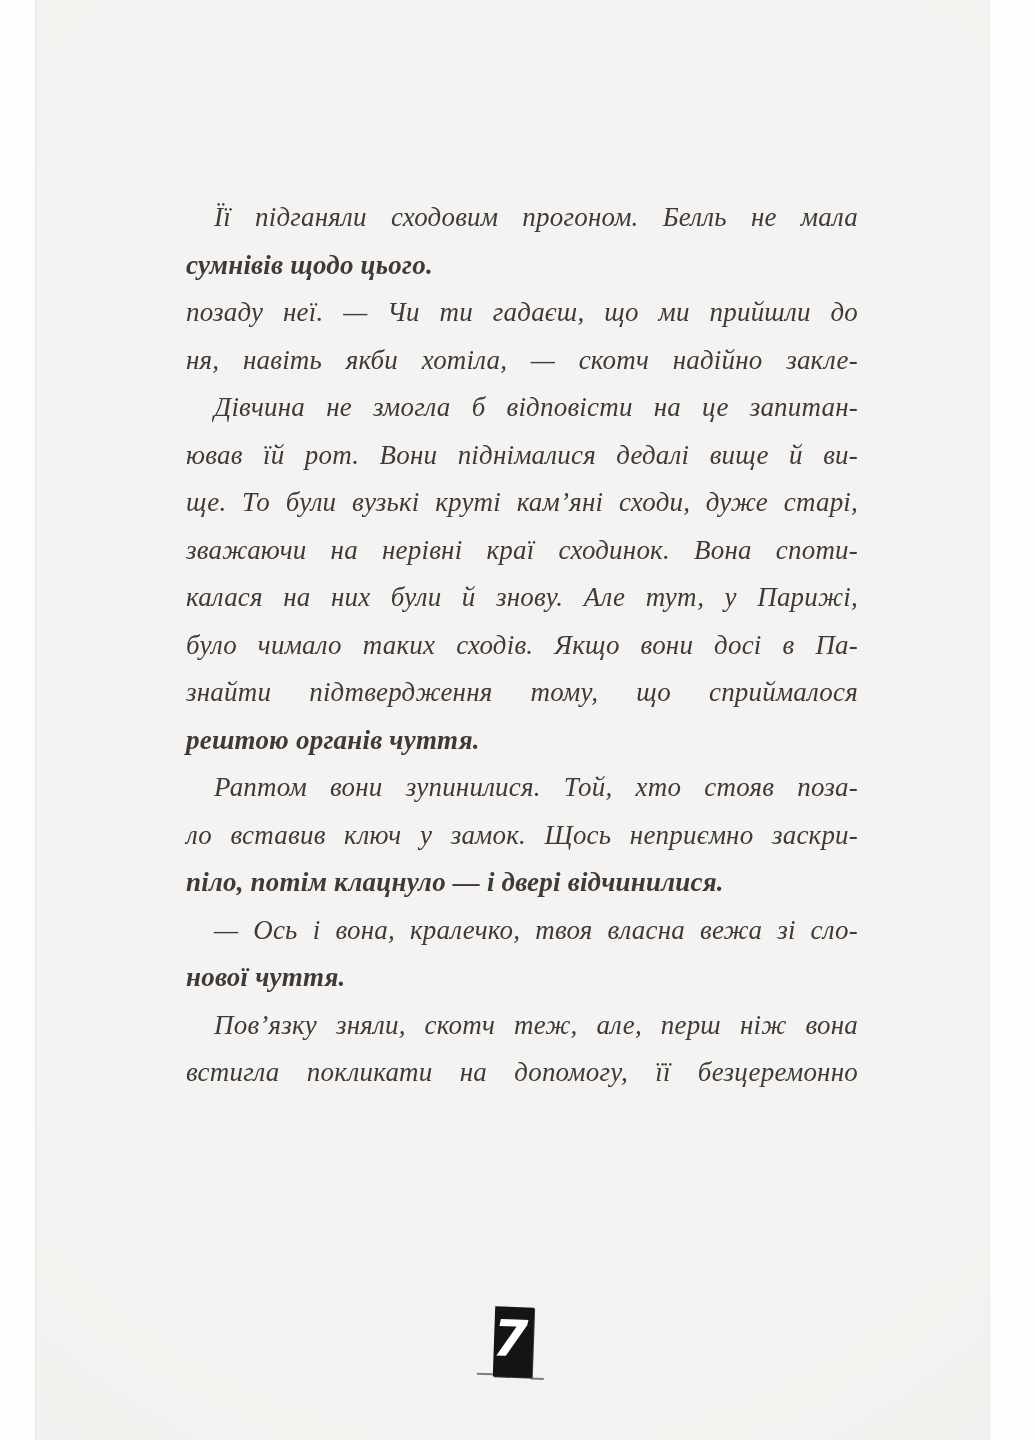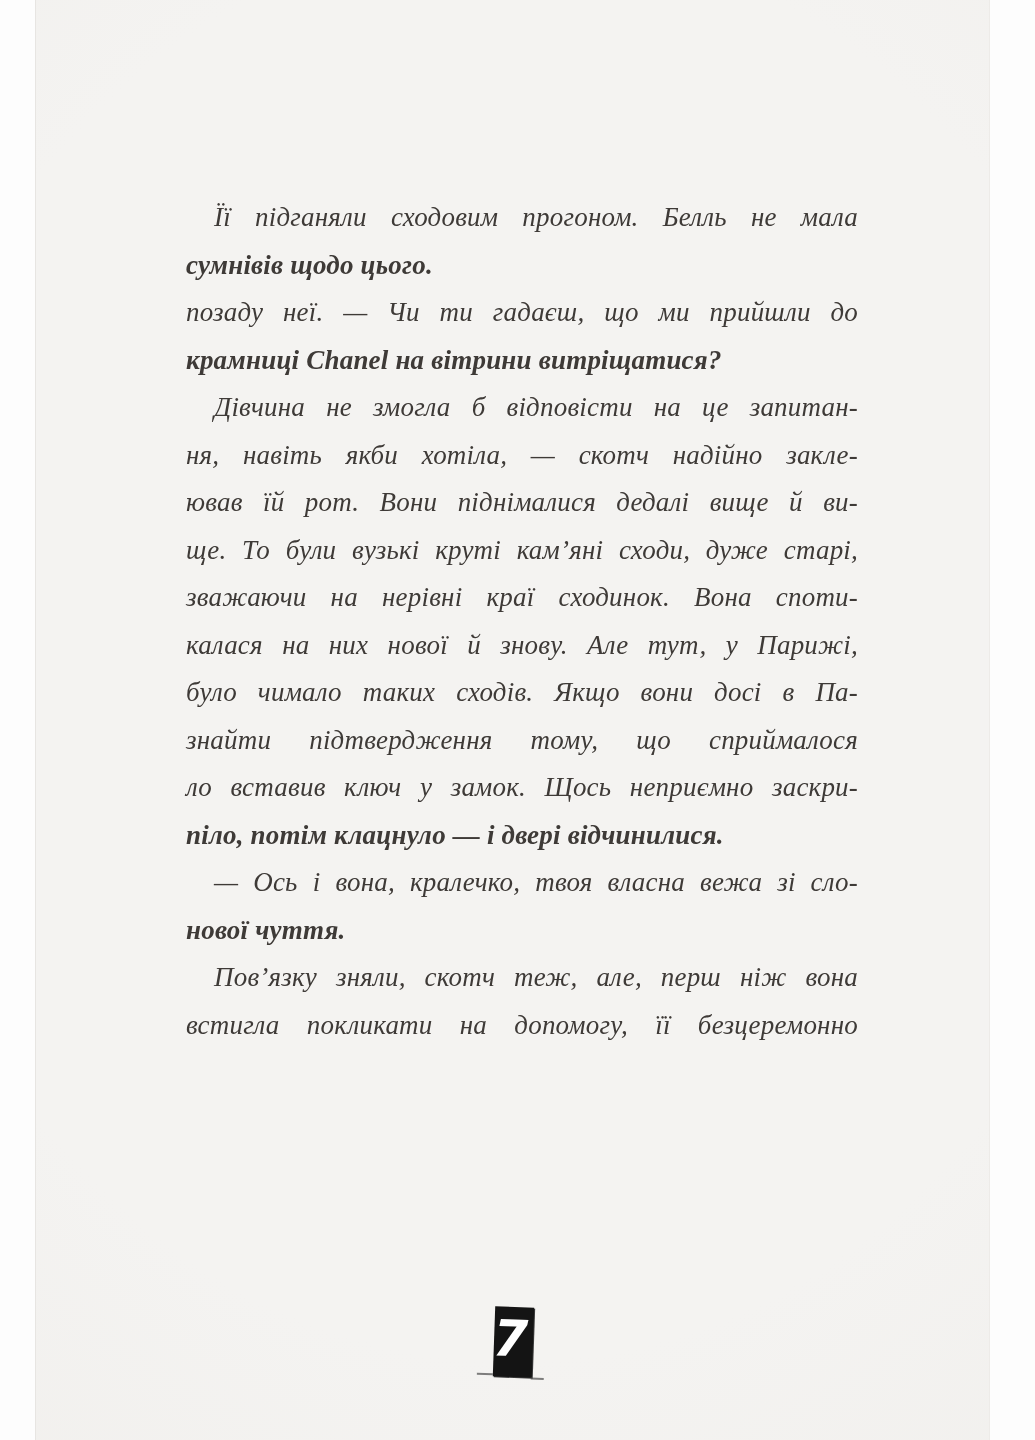--- a/index.html
+++ b/index.html
@@ -95,29 +95,30 @@
 </style>
 </head>
 <body>
 
 <div class="scan">
   <div class="page">
     <div class="text-block">
       <div class="line indent">Її підганяли сходовим прогоном. Белль не мала</div>
       <div class="line end">сумнівів щодо цього.</div>
       <div class="line">позаду неї. — Чи ти гадаєш, що ми прийшли до</div>
-      <div class="line end">крамниці Chanel на вітрини витріщатися?</div>
+      <div class="line">ня, навіть якби хотіла, — скотч надійно закле-</div>
       <div class="line indent">Дівчина не змогла б відповісти на це запитан-</div>
-      <div class="line">ня, навіть якби хотіла, — скотч надійно закле-</div>
       <div class="line">ював їй рот. Вони піднімалися дедалі вище й ви-</div>
       <div class="line">ще. То були вузькі круті кам’яні сходи, дуже старі,</div>
       <div class="line">зважаючи на нерівні краї сходинок. Вона споти-</div>
-      <div class="line">калася на них нової й знову. Але тут, у Парижі,</div>
+      <div class="line">калася на них були й знову. Але тут, у Парижі,</div>
       <div class="line">було чимало таких сходів. Якщо вони досі в Па-</div>
       <div class="line">знайти підтвердження тому, що сприймалося</div>
+      <div class="line end">рештою органів чуття.</div>
+      <div class="line indent">Раптом вони зупинилися. Той, хто стояв поза-</div>
       <div class="line">ло вставив ключ у замок. Щось неприємно заскри-</div>
       <div class="line end">піло, потім клацнуло — і двері відчинилися.</div>
       <div class="line indent">— Ось і вона, кралечко, твоя власна вежа зі сло-</div>
       <div class="line end">нової чуття.</div>
       <div class="line indent">Пов’язку зняли, скотч теж, але, перш ніж вона</div>
       <div class="line">встигла покликати на допомогу, її безцеремонно</div>
     </div>
     <div class="badge">
       <span class="num">7</span>
     </div>

